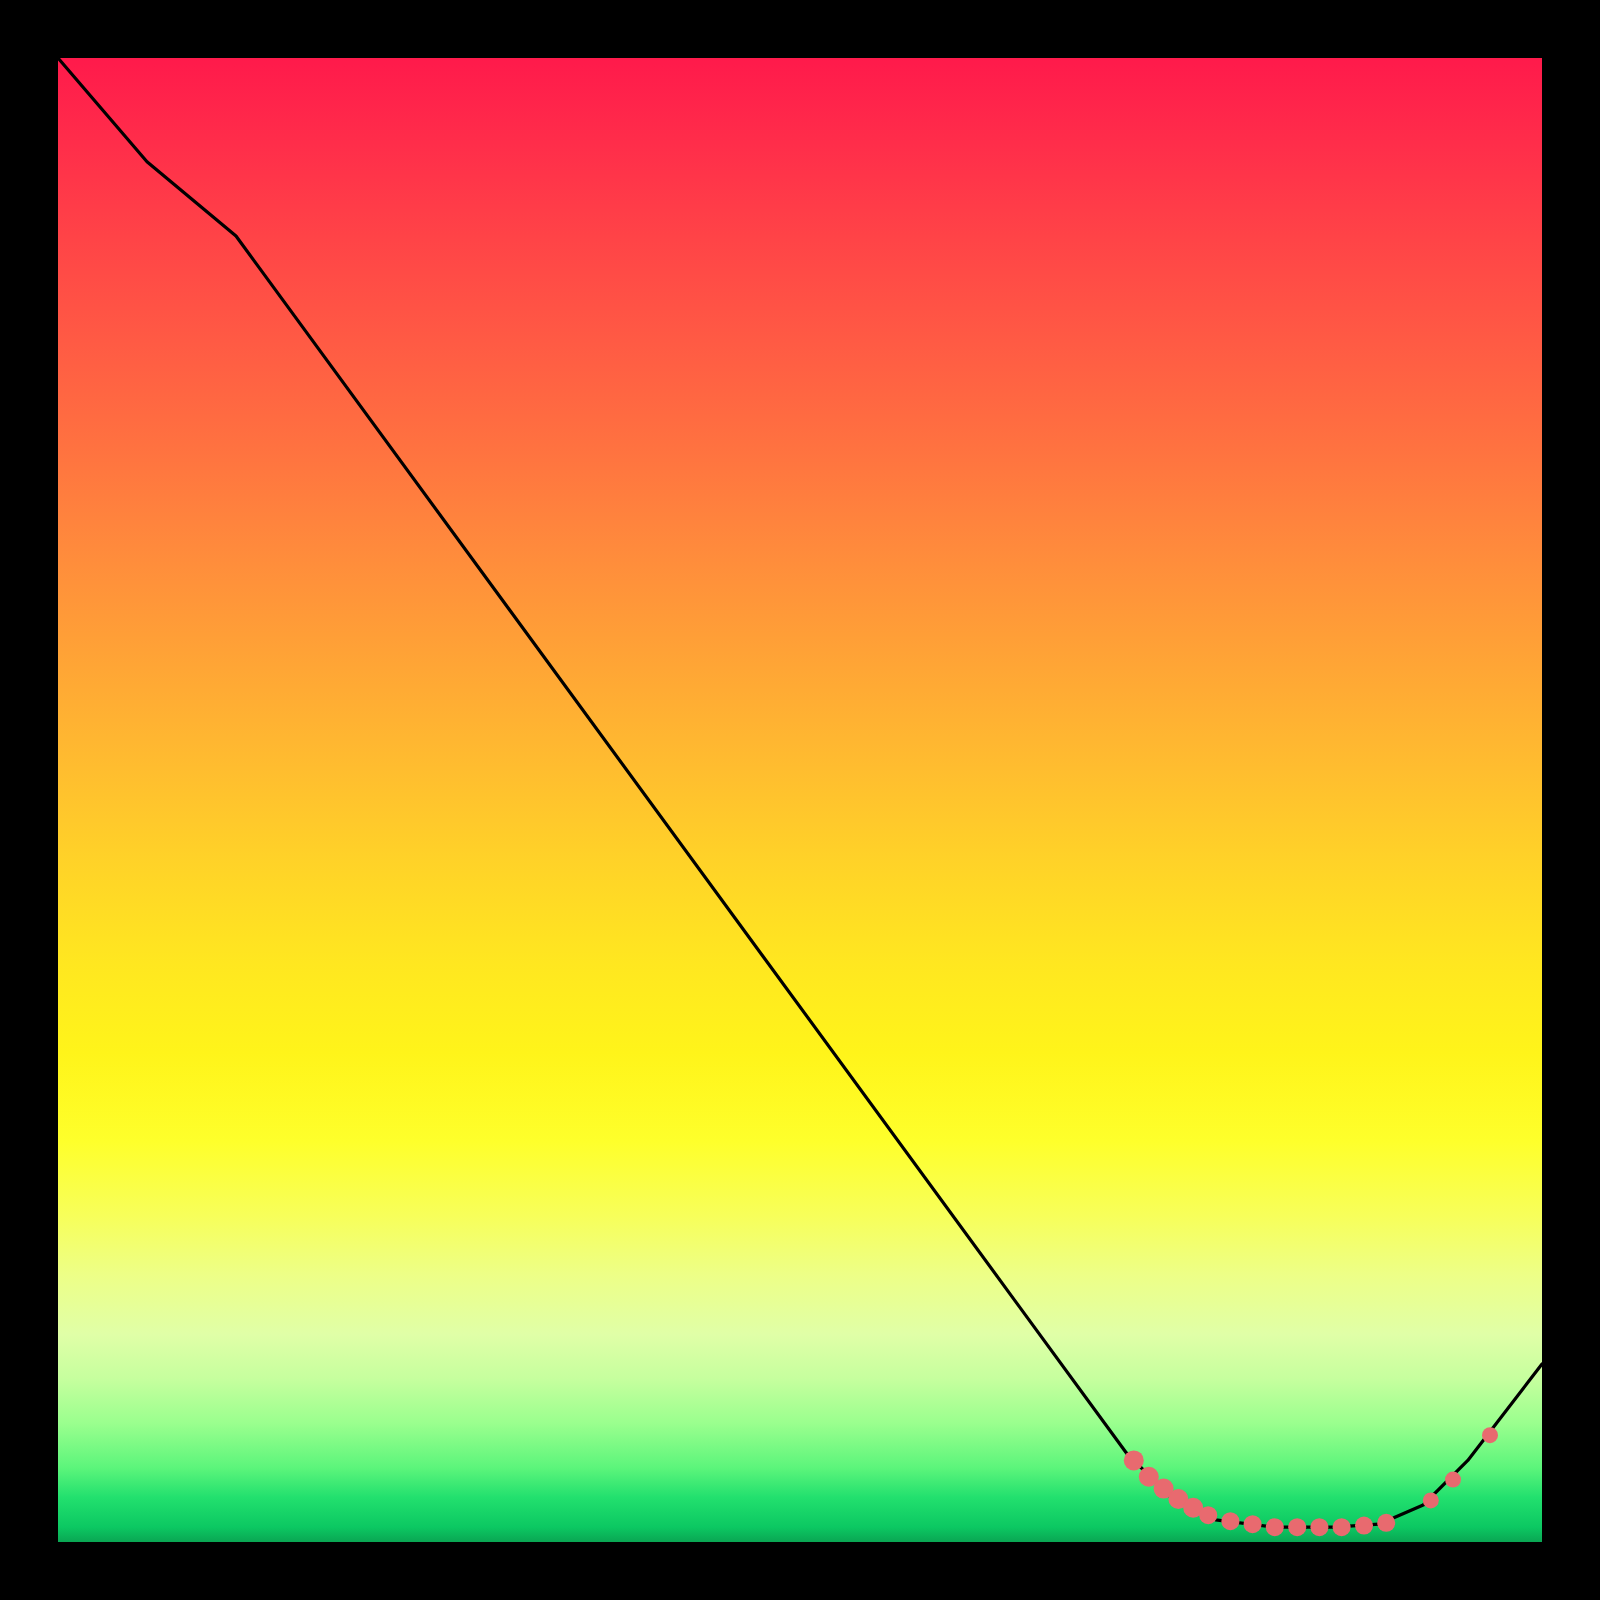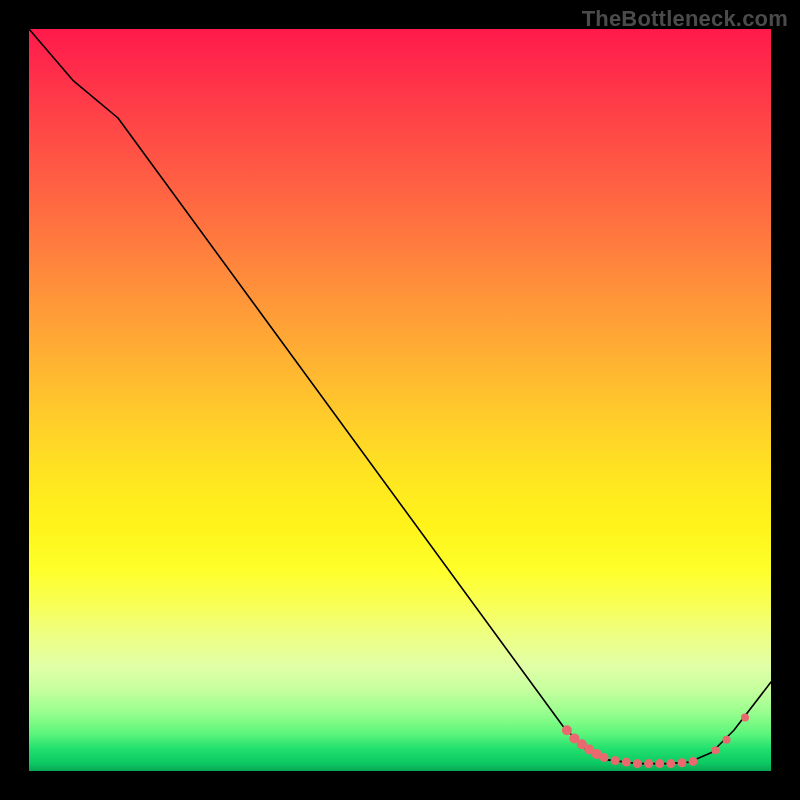--- a/index.html
+++ b/index.html
@@ -75,21 +75,20 @@
   }
   .marker {
     fill: #e86a6f;
     stroke: none;
   }
 </style>
 </head>
 <body>
 
 <div class="frame">
-  <div class="watermark">TheBottleneck.com</div>
 
   <div class="plot-area">
     <svg viewBox="0 0 742 742">
       <path class="curve" d="M0.0 0.0 L44.5 51.9 L89.0 89.0 L534.2 697.5 L556.5 719.7 L578.8 730.9 L608.4 734.6 L638.1 734.6 L660.4 733.1 L682.6 723.5 L704.9 701.2 L742.0 653.0"></path>
       <g>
           <circle class="marker" cx="537.9" cy="701.2" r="5"></circle>
           <circle class="marker" cx="545.4" cy="709.4" r="5"></circle>
           <circle class="marker" cx="552.8" cy="715.3" r="5"></circle>
           <circle class="marker" cx="560.2" cy="720.5" r="5"></circle>
           <circle class="marker" cx="567.6" cy="724.9" r="5"></circle>

